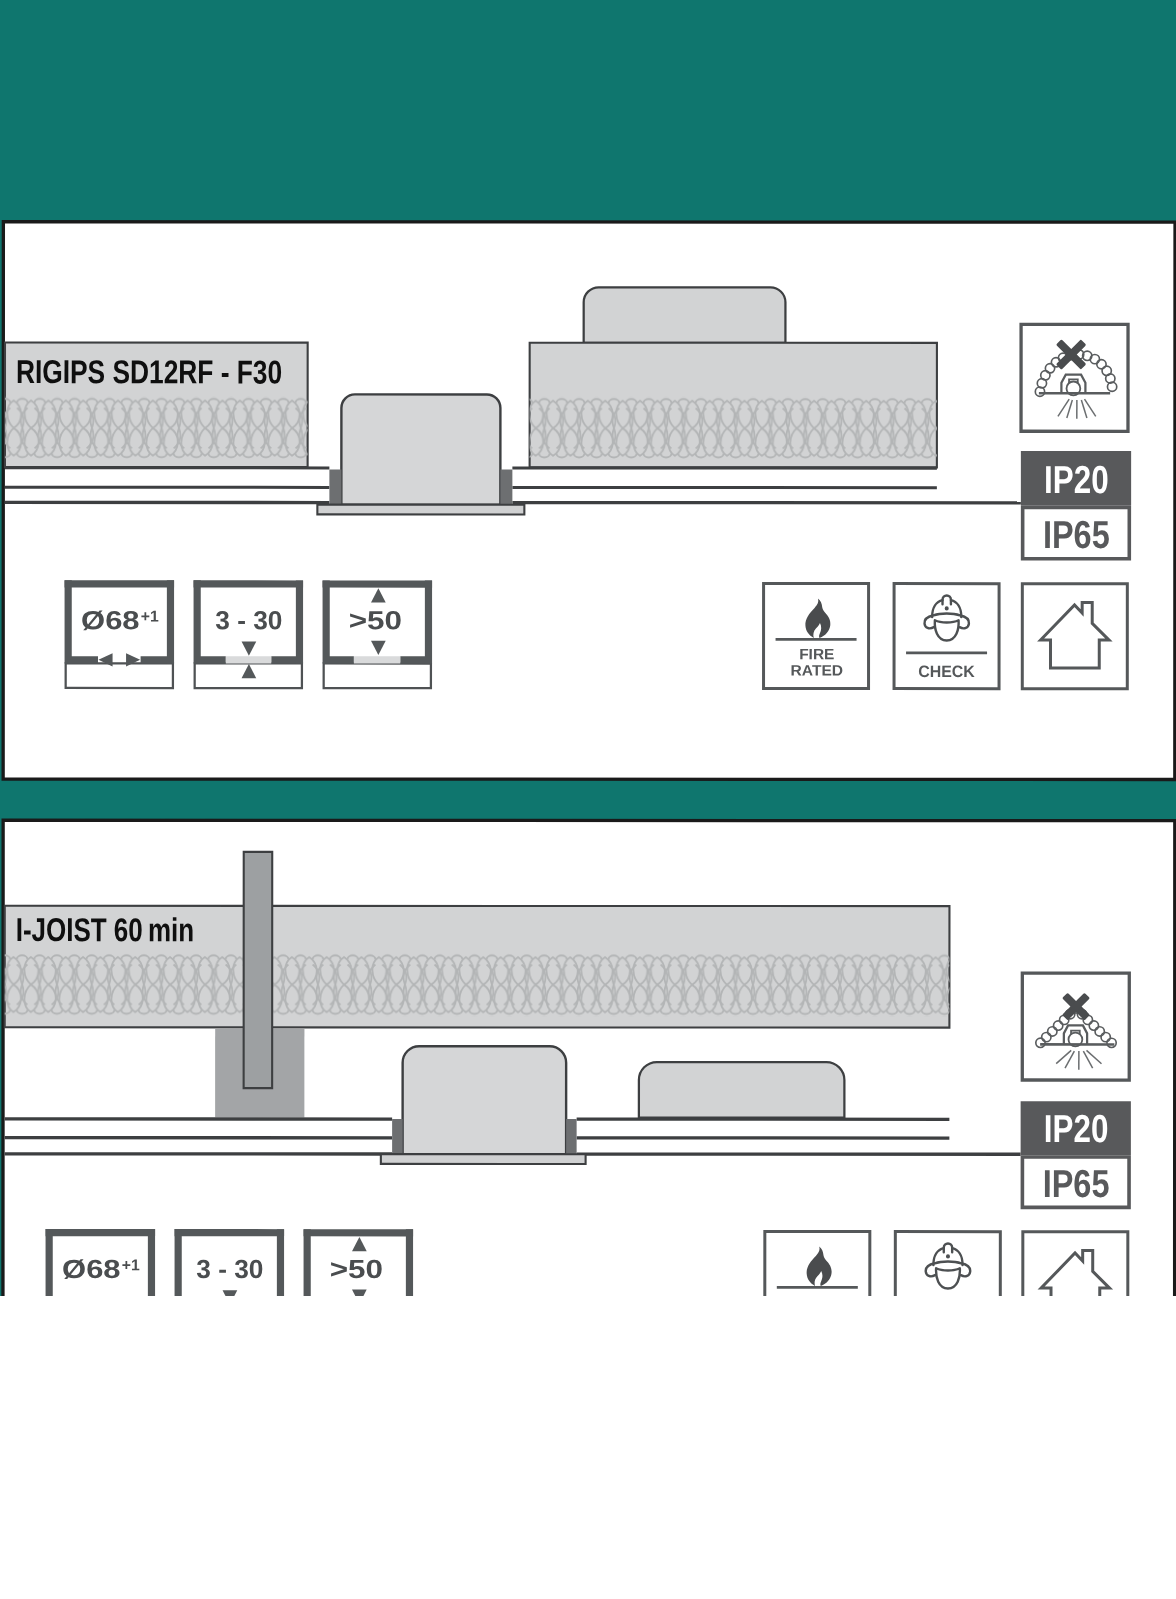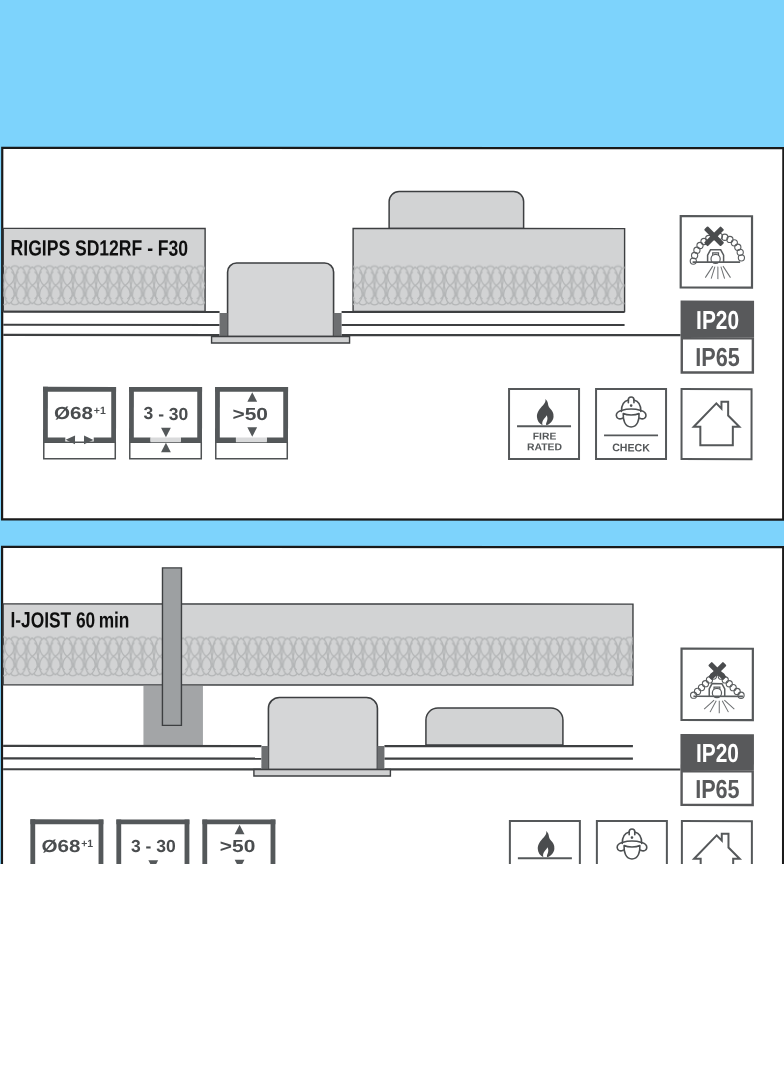--- a/index.html
+++ b/index.html
@@ -1,16 +1,16 @@
 <!DOCTYPE html>
 <html><head>
 <meta charset="utf-8">
 <style>
   html,body{margin:0;padding:0;background:#ffffff;}
-  #page{position:relative;width:784px;height:864px;background:#7dd3fc;overflow:hidden;filter:brightness(1);}
+  #page{position:relative;width:784px;height:864px;background:#0f766e;overflow:hidden;filter:brightness(1);}
   svg text{font-family:"Liberation Sans",sans-serif;} svg{text-rendering:geometricPrecision;}
 </style>
 </head>
 <body>
 <div id="page">
 <svg width="784" height="1066" viewBox="0 0 784 1066">
 <defs>
 
   <pattern id="ins1" x="3.2" y="264.5" width="11.6" height="41.5" patternUnits="userSpaceOnUse">
     <g fill="none" stroke="#b3b5b6" stroke-width="1.25">

